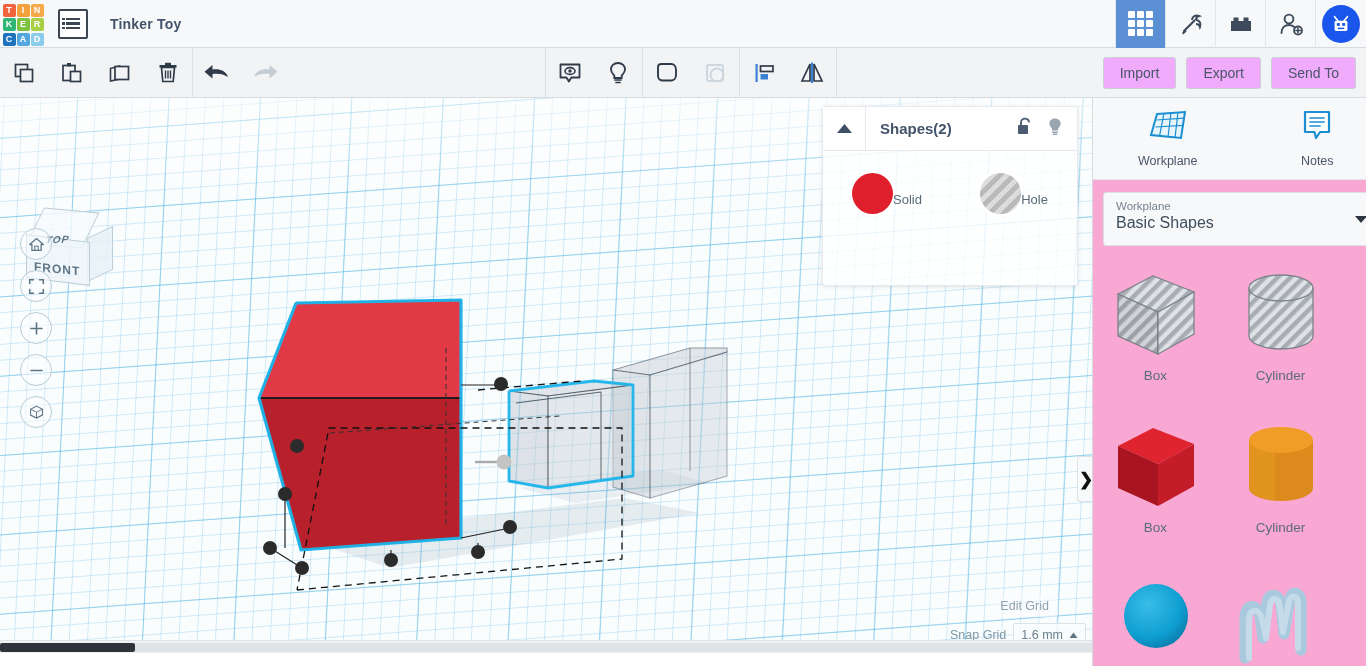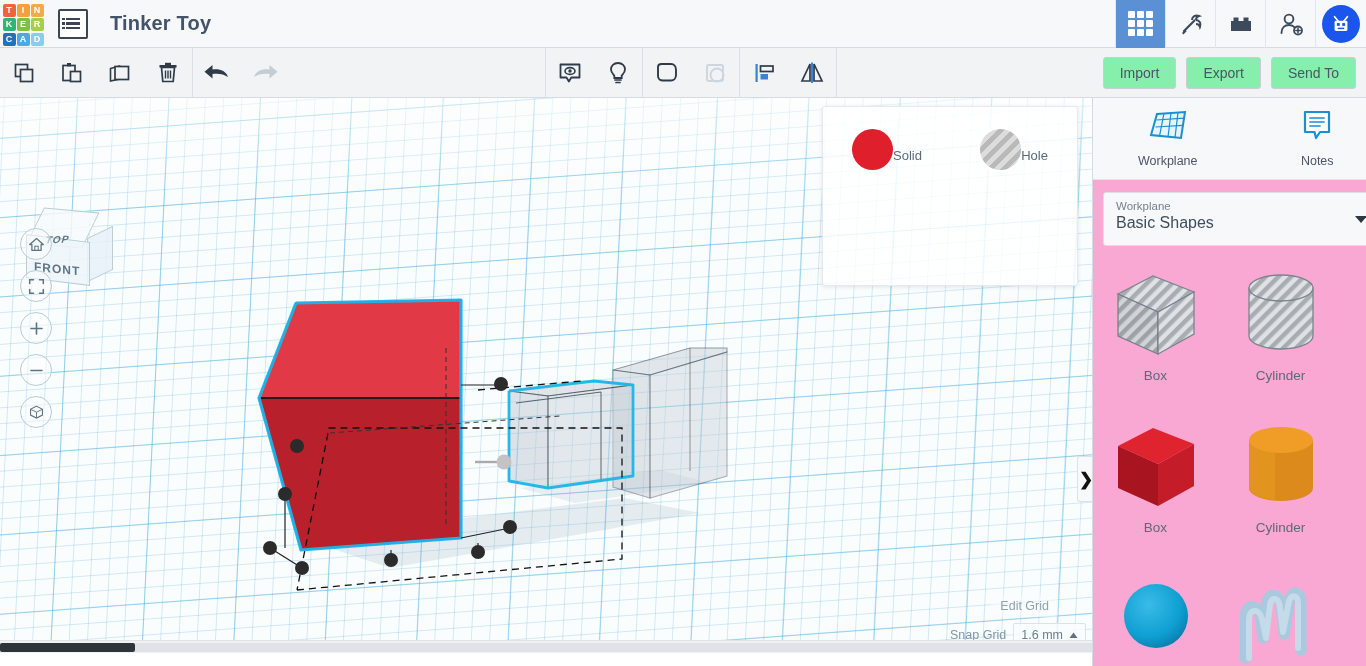--- a/index.html
+++ b/index.html
@@ -23,21 +23,21 @@
     color:#fff;font-size:9px;font-weight:bold;line-height:13px;text-align:center;
     font-family:"Liberation Sans", sans-serif;
   }
   .doc-icon{
     margin-left:12px;width:26px;height:26px;border:2px solid #3c4650;border-radius:2px;
     display:flex;flex-direction:column;justify-content:center;align-items:center;gap:2px;
     background:#fff;cursor:pointer;
   }
   .doc-icon i{display:block;width:14px;height:2.5px;background:#3c4650;position:relative;}
   .doc-icon i:before{content:"";position:absolute;left:-4px;top:0;width:2.5px;height:2.5px;background:#3c4650;}
-  .title{margin-left:22px;font-size:20px;color:#43546a;font-weight:600;letter-spacing:.2px;}
+  .title{margin-left:22px;font-size:14px;color:#43546a;font-weight:600;letter-spacing:.2px;}
   .hdr-right{margin-left:auto;display:flex;align-items:center;height:48px;}
   .hdr-tab{
     width:50px;height:48px;display:flex;align-items:center;justify-content:center;
     border-left:1px solid #e2e5e9;box-sizing:border-box;cursor:pointer;background:transparent;
   }
   .hdr-tab.active{background:#5b90d4;}
   .grid9{display:grid;grid-template-columns:repeat(3,7px);grid-template-rows:repeat(3,7px);gap:2px;}
   .grid9 span{background:#ffffff;border-radius:1px;}
   .avatar-wrap{width:51px;height:48px;display:flex;align-items:center;justify-content:center;border-left:1px solid #e2e5e9;box-sizing:border-box;}
   .avatar{width:38px;height:38px;border-radius:50%;background:#1a56ec;display:flex;align-items:center;justify-content:center;cursor:pointer;}
@@ -48,21 +48,21 @@
     background:#f2f3f5;border-bottom:1px solid #d7dbe0;box-sizing:border-box;
     display:flex;align-items:center;
   }
   .tb-btn{
     width:48px;height:49px;display:flex;align-items:center;justify-content:center;cursor:pointer;
   }
   .tb-sep{width:1px;height:49px;background:#dcdfe3;}
   .tb-right{margin-left:auto;display:flex;align-items:center;height:49px;}
   .btn{
     height:30px;padding:0 16px;margin-right:10px;border:1px solid #c9ced6;border-radius:3px;
-    background:#86efac;color:#4a5568;font-size:14px;font-family:"Liberation Sans",sans-serif;
+    background:#f0abfc;color:#4a5568;font-size:14px;font-family:"Liberation Sans",sans-serif;
     display:flex;align-items:center;justify-content:center;cursor:pointer;
   }
 
   
   .viewport{
     position:absolute;left:0;top:98px;width:1092px;height:555px;overflow:hidden;
     background:#fbfdfe;
   }
   .gridplane{
     position:absolute;left:-300px;top:-300px;width:1800px;height:1400px;
@@ -479,20 +479,42 @@
       </span>
     </div>
 
     <div class="hscroll">
       <div class="hscroll-track"></div>
       <div class="hscroll-thumb"></div>
     </div>
   </div>
 
   <div class="inspector">
+    <div class="insp-head">
+      <div class="insp-collapse">
+        <svg width="17" height="11" viewBox="0 0 17 11">
+          <path d="M8.5 1 L16 10 L1 10 Z" fill="#3f5066"></path>
+        </svg>
+      </div>
+      <div class="insp-title">Shapes(2)</div>
+      <div class="insp-icons">
+        <div>
+          <svg width="17" height="20" viewBox="0 0 17 20">
+            <path d="M5 8 V5.4 C5 3.2 6.8 1.6 9 1.6 C11 1.6 12.6 2.9 13 4.6" fill="none" stroke="#4c5c70" stroke-width="1.9" stroke-linecap="round"></path>
+            <rect x="2" y="8" width="10" height="9" rx="0.8" fill="#4c5c70"></rect>
+          </svg>
+        </div>
+        <div>
+          <svg width="16" height="20" viewBox="0 0 16 20">
+            <path d="M8 1.4 C4.6 1.4 2.3 3.8 2.3 6.6 C2.3 8.8 3.9 10.3 4.9 11.6 L4.9 13.4 h6.2 L11.1 11.6 C12.1 10.3 13.7 8.8 13.7 6.6 C13.7 3.8 11.4 1.4 8 1.4 Z" fill="#9aa5b1"></path>
+            <path d="M5.6 15.2h4.8M6.4 17.3h3.2" stroke="#9aa5b1" stroke-width="1.6" stroke-linecap="round"></path>
+          </svg>
+        </div>
+      </div>
+    </div>
     <div class="insp-body">
       <div class="swatch-col">
         <div class="swatch solid"></div>
         <div class="swatch-lbl">Solid</div>
       </div>
       <div class="swatch-col">
         <div class="swatch hole"></div>
         <div class="swatch-lbl">Hole</div>
       </div>
     </div>

